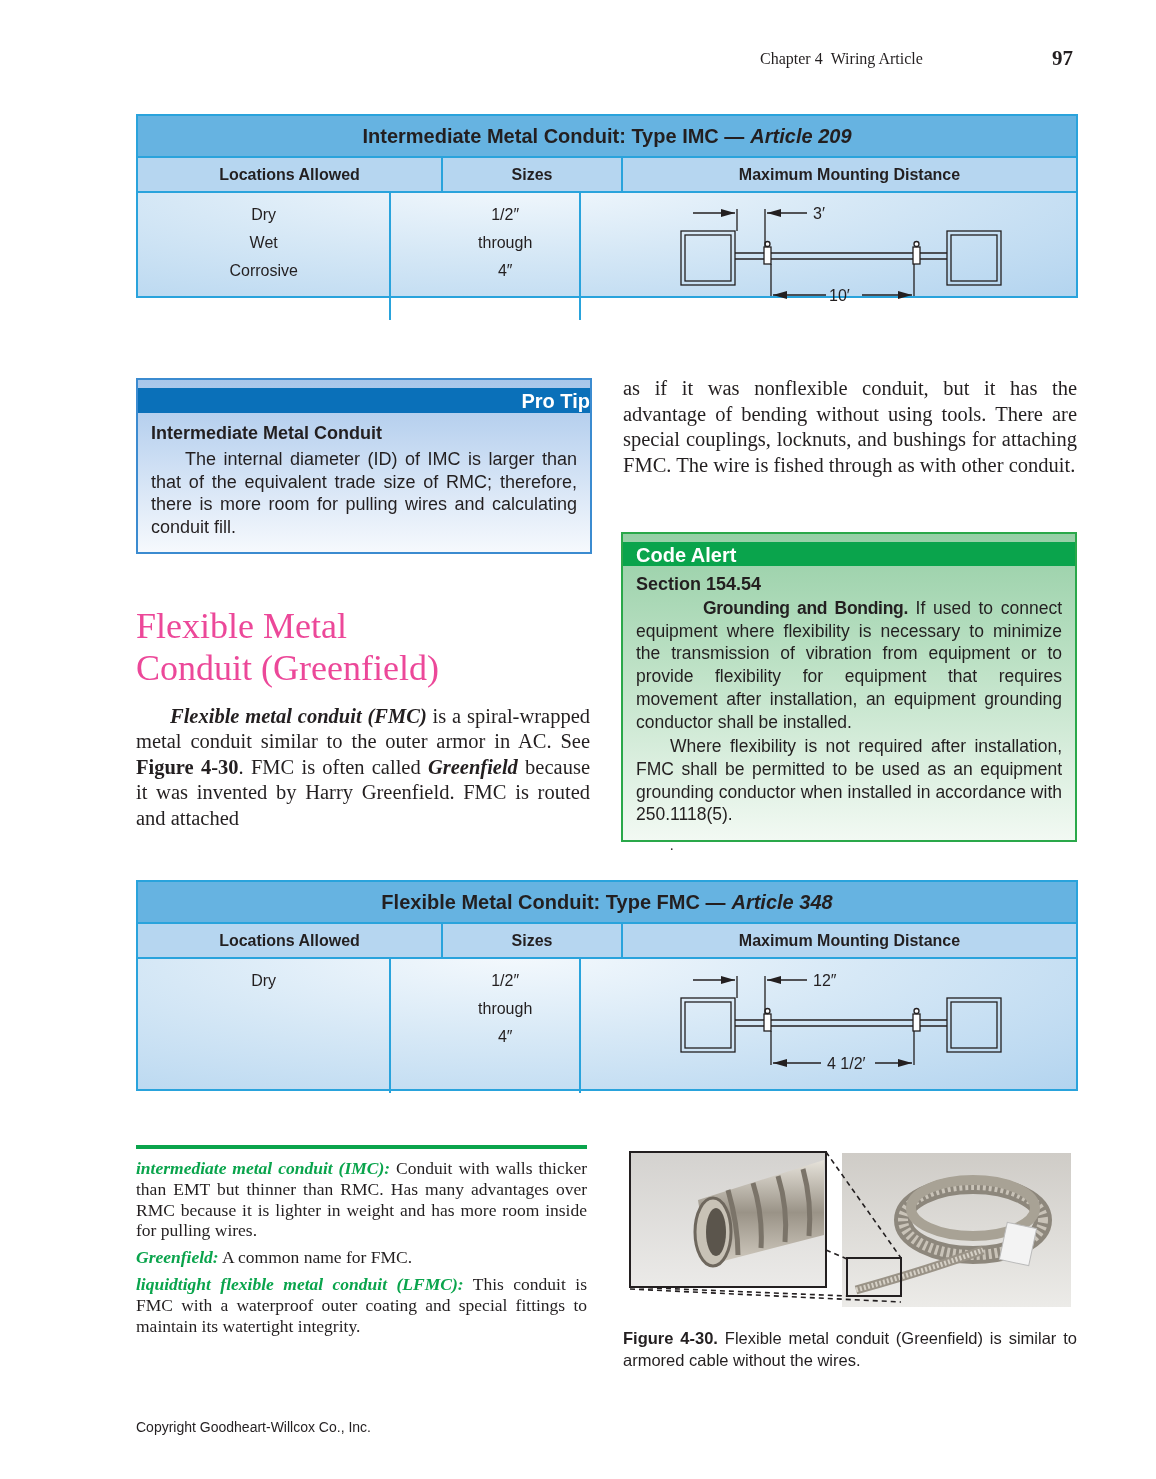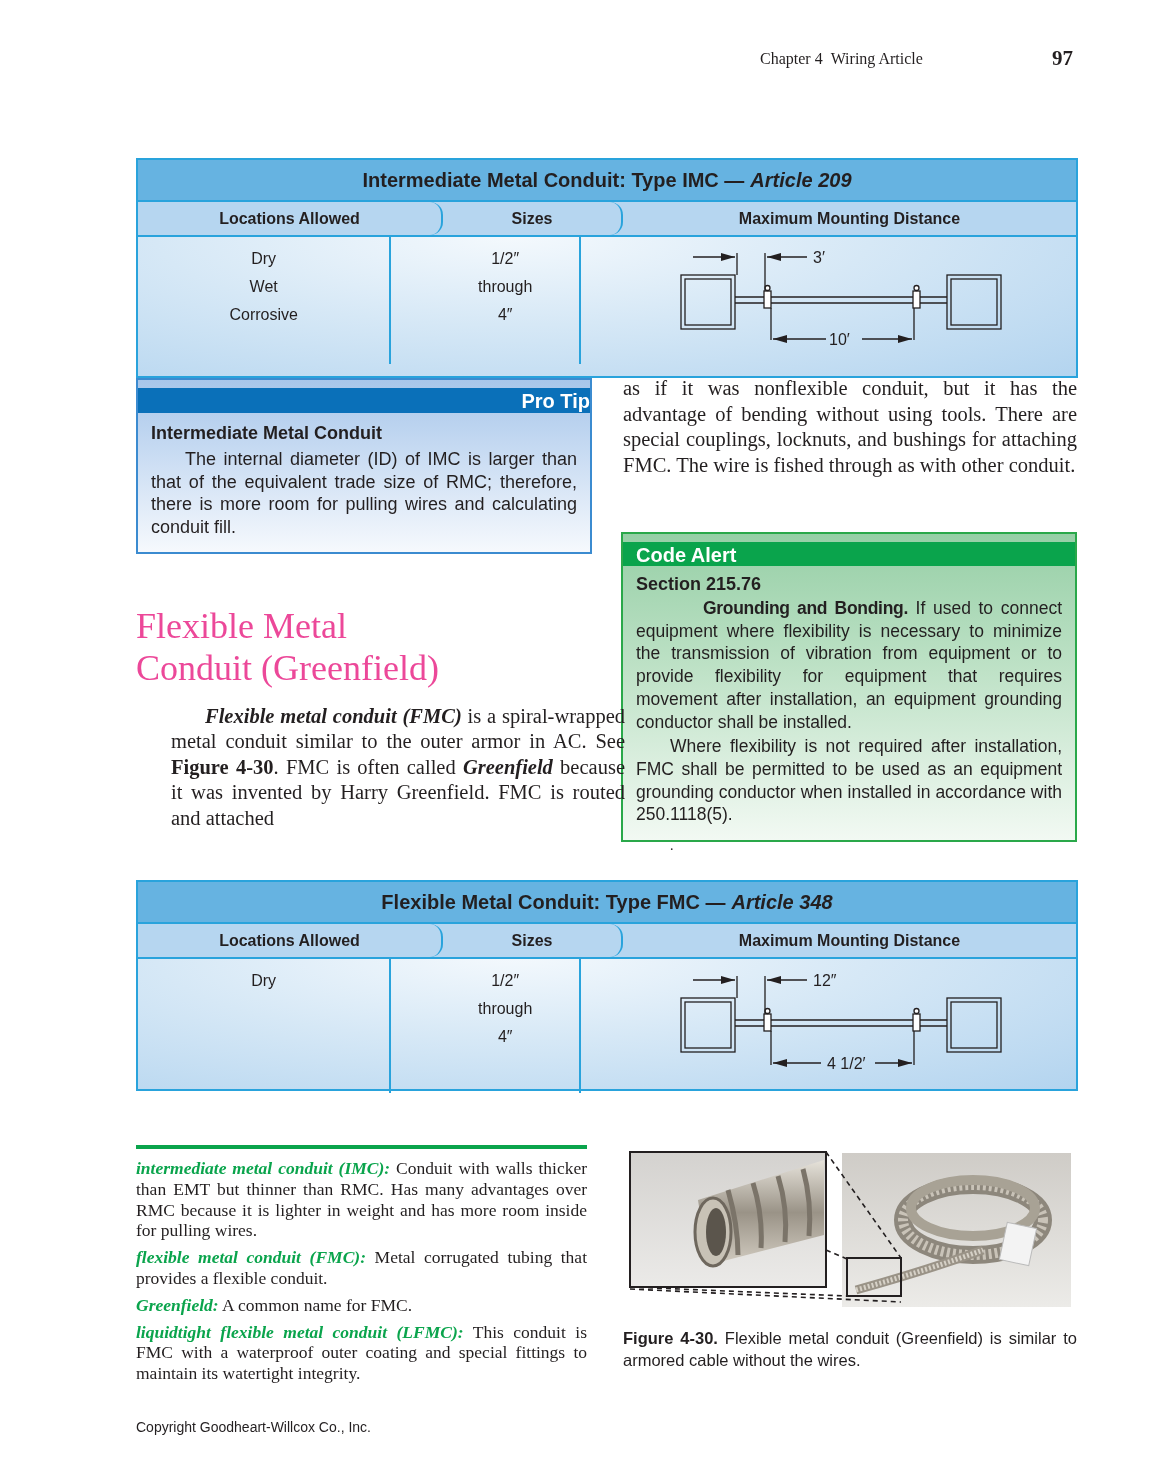--- a/index.html
+++ b/index.html
@@ -30,21 +30,21 @@
   .ctable .title-row i { margin-left: 6px; }
   .ctable .hdr-row {
     height: 33px; display: flex; border-bottom: 2px solid #29a3dc;
     background: #b6d6f0;
   }
   .ctable .cell-a { width: 303px; border-right: 2px solid #29a3dc; box-sizing: content-box; }
   .ctable .cell-b { width: 178px; border-right: 2px solid #29a3dc; }
   .ctable .cell-c { flex: 1; }
   .ctable .hdr-row > div {
     display: flex; align-items: center; justify-content: center;
-    font-weight: bold; font-size: 16px; border-radius: 13px;
+    font-weight: bold; font-size: 16px;
   }
   .ctable .body-row { display: flex; gap: 40px; }
   .ctable .body-row > div.cell-a,
   .ctable .body-row > div.cell-b {
     text-align: center; font-size: 16px; line-height: 28px; padding-top: 8px;
   }
   .ctable .body-row .cell-c { position: relative; }
 
   
   .protip {
@@ -89,21 +89,20 @@
   .stray-dot { top: 838px; left: 670px; font-size: 14px; }
 
   
   .h2 {
     top: 605px; left: 136px; font-size: 36px; line-height: 42px; color: #ec4899;
     font-weight: normal;
   }
   .ltext {
     top: 704px; left: 136px; width: 454px; font-size: 20.5px; line-height: 25.4px;
     text-align: justify;
-    margin-left: 35px;
   }
   .ltext .ind { display: inline-block; width: 34px; }
 
   
   .gloss-rule { top: 1145px; left: 136px; width: 451px; height: 4px; background: #0aa44c; }
   .gloss { top: 1158px; left: 136px; width: 451px; font-size: 17.5px; line-height: 20.8px; }
   .gloss p { margin: 0 0 6px 0; text-align: justify; }
   .gloss .term { color: #0aa44c; font-style: italic; font-weight: bold; }
 
   
@@ -118,21 +117,21 @@
   }
 </style>
 </head>
 <body>
 
 <div class="abs run-head">
   <span>Chapter 4</span><span class="sp"></span><span>Wiring Article</span>
 </div>
 <div class="abs page-num">97</div>
 
-<div class="abs ctable" style="top:114px;height:220px;margin-top:44px;">
+<div class="abs ctable" style="top:114px;height:184px;">
   <div class="title-row">
     <span>Intermediate Metal Conduit: Type IMC —</span>
       <i>Article 209</i>
   </div>
   <div class="hdr-row">
     <div class="cell-a">Locations Allowed</div>
     <div class="cell-b">Sizes</div>
     <div class="cell-c">Maximum Mounting Distance</div>
   </div>
   <div class="body-row" style="height:127px;">
@@ -184,21 +183,21 @@
 <div class="abs protip">
   <div class="bar">Pro Tip</div>
   <div class="sub">Intermediate Metal Conduit</div>
   <p>The internal diameter (ID) of IMC is larger than that of the equivalent trade size of RMC; therefore, there is more room for pulling wires and calculating conduit fill.</p>
 </div>
 
 <div class="abs rtext">as if it was nonflexible conduit, but it has the advantage of bending without using tools. There are special couplings, locknuts, and bushings for attaching FMC. The wire is fished through as with other conduit.</div>
 
 <div class="abs codealert">
   <div class="bar">Code Alert</div>
-  <div class="sub">Section 215.76</div>
+  <div class="sub">Section 154.54</div>
   <p><b>Grounding and Bonding.</b><span> If used to connect equipment where flexibility is necessary to minimize the transmission of vibration from equipment or to provide flexibility for equipment that requires movement after installation, an equipment grounding conductor shall be installed.</span></p>
   <p>Where flexibility is not required after installation, FMC shall be permitted to be used as an equipment grounding conductor when installed in accordance with 250.1118(5).</p>
 </div>
 <div class="abs stray-dot">.</div>
 
 <div class="abs h2">
   <div>Flexible Metal</div>
   <div>Conduit (Greenfield)</div>
 </div>
 
@@ -254,21 +253,20 @@
         <text x="192" y="27" font-family="Liberation Sans, sans-serif" font-size="16" fill="#231f20">12″</text>
         <text x="206" y="110" font-family="Liberation Sans, sans-serif" font-size="16" fill="#231f20">4 1/2′</text>
       </svg>
     </div>
   </div>
 </div>
 
 <div class="abs gloss-rule"></div>
 <div class="abs gloss">
   <p><span class="term">intermediate metal conduit (IMC):</span><span> Conduit with walls thicker than EMT but thinner than RMC. Has many advantages over RMC because it is lighter in weight and has more room inside for pulling wires.</span></p>
-  <p><span class="term">flexible metal conduit (FMC):</span><span> Metal corrugated tubing that provides a flexible conduit.</span></p>
   <p><span class="term">Greenfield:</span><span> A common name for FMC.</span></p>
   <p><span class="term">liquidtight flexible metal conduit (LFMC):</span><span> This conduit is FMC with a waterproof outer coating and special fittings to maintain its watertight integrity.</span></p>
 </div>
 
 <div class="abs fig">
   <svg width="446" height="160" viewBox="0 0 446 160">
     <defs>
       <linearGradient id="bgA" x1="0" y1="0" x2="0" y2="1">
         <stop offset="0" stop-color="#d4d2cf"></stop>
           <stop offset="1" stop-color="#ebeae8"></stop>

